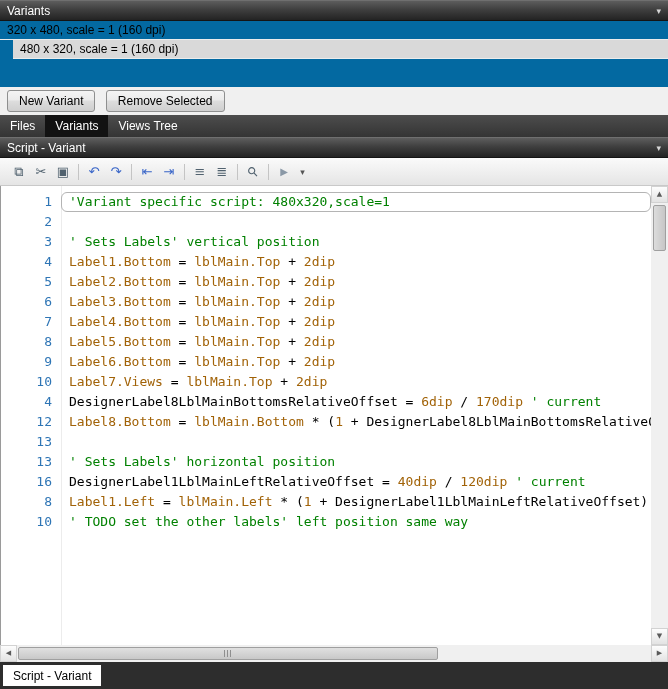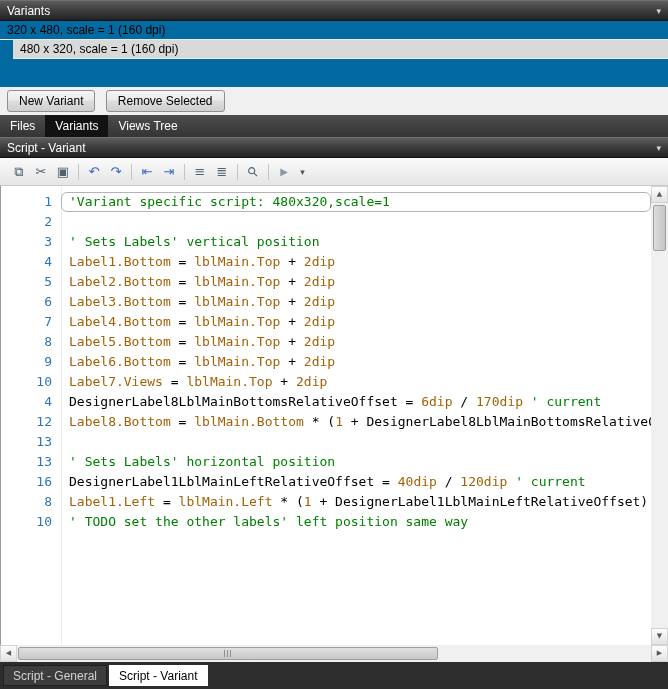--- a/index.html
+++ b/index.html
@@ -220,17 +220,16 @@
 
   <div class="hscroll">
     <div class="sb-btn left">◀</div>
     <div class="hthumb">
       <span class="grip"></span>
     </div>
     <div class="sb-btn right">▶</div>
   </div>
 
   <div class="bottom-bar">
-      <div class="btab">Script - General</div>
       <div class="btab active">Script - Variant</div>
     </div>
 
 </div>
 
 </body></html>

